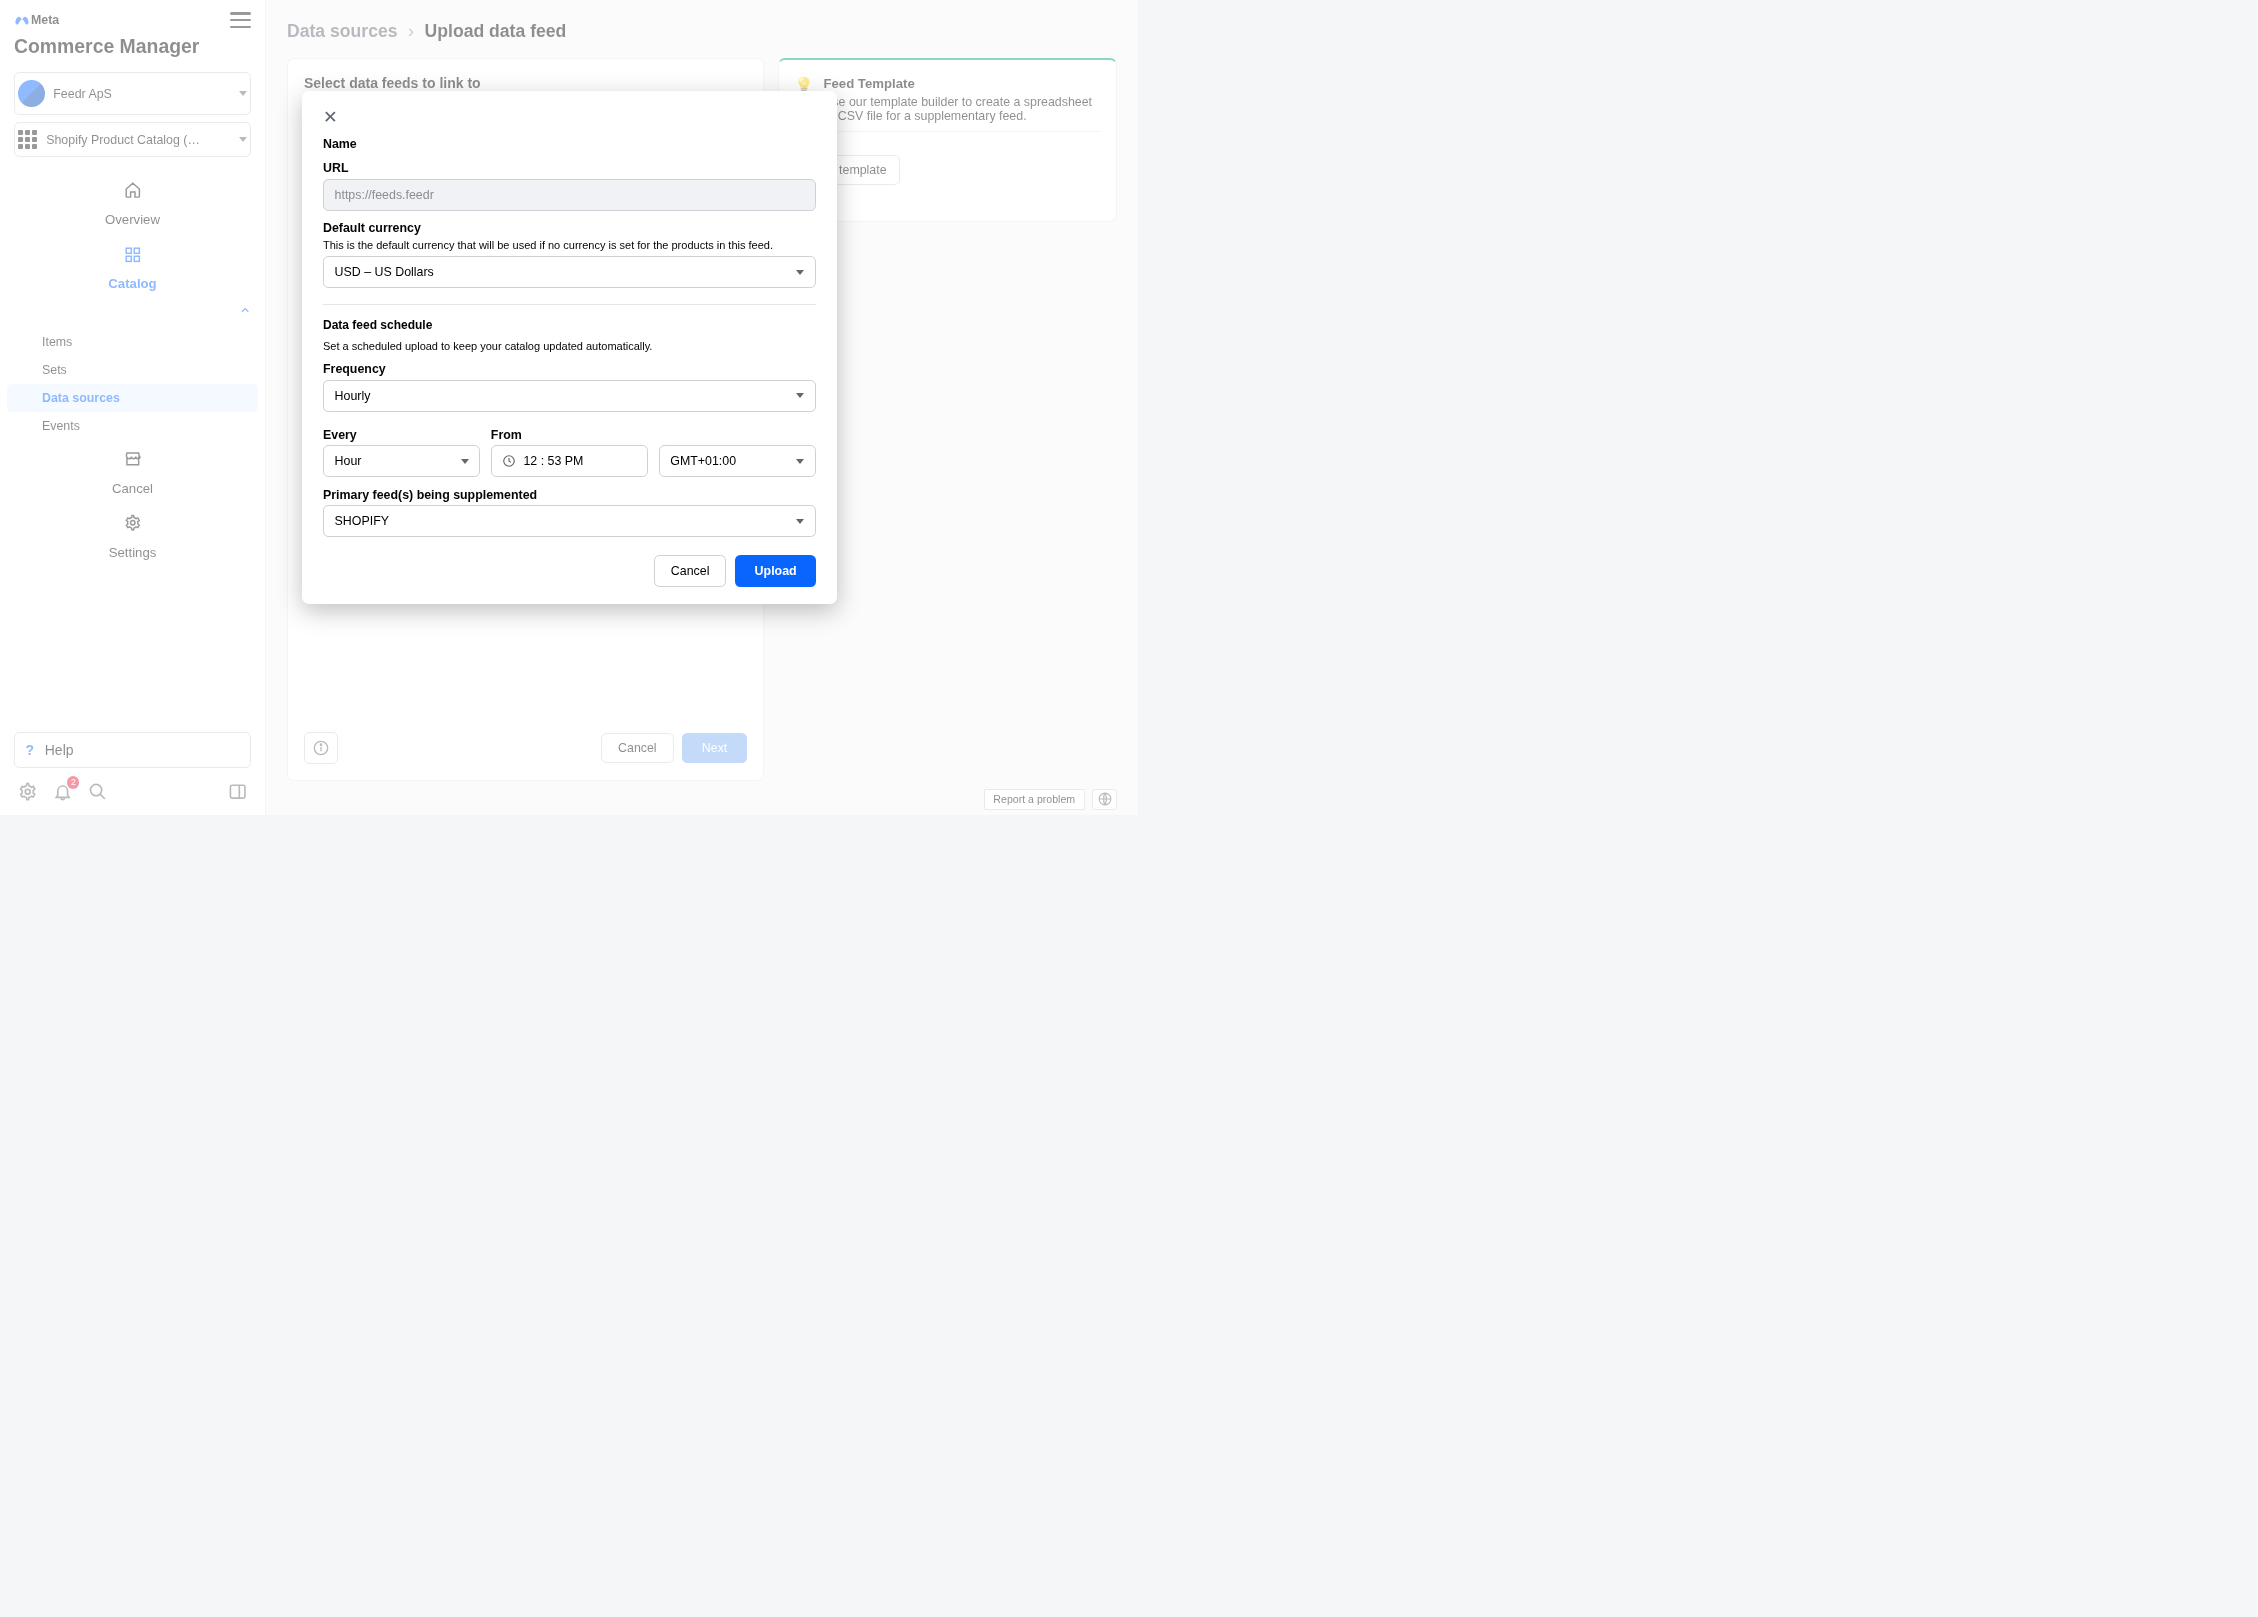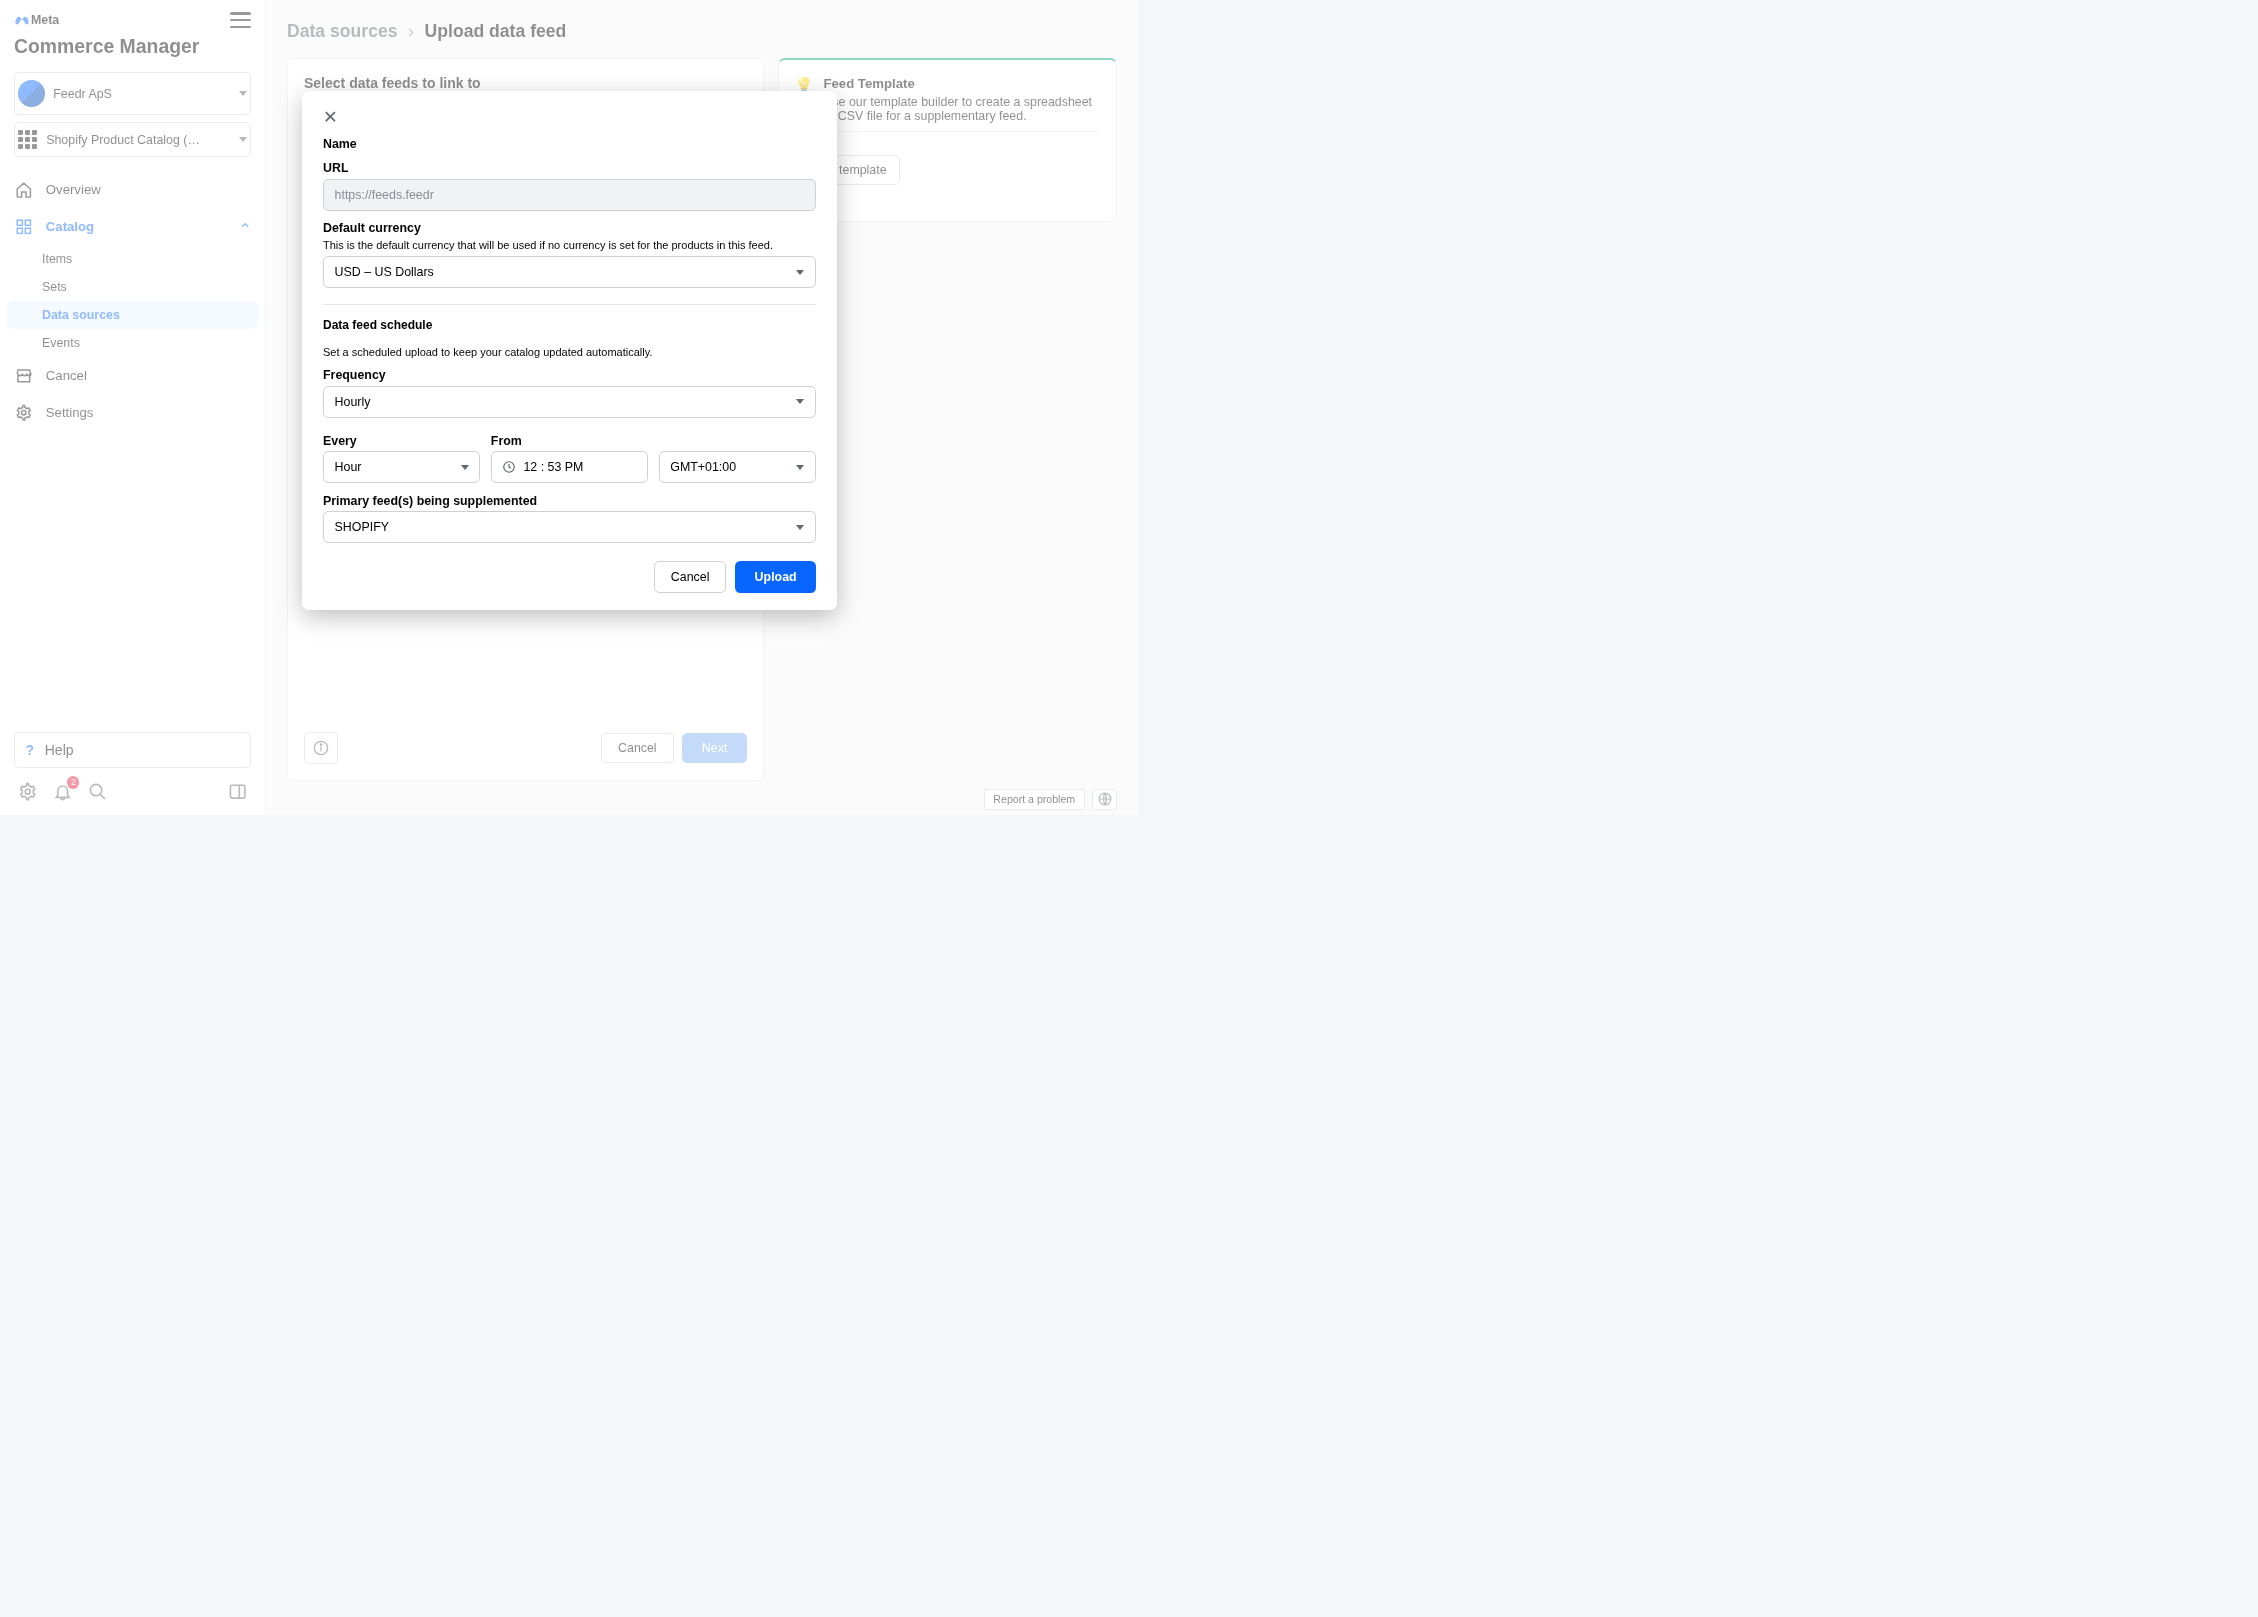--- a/index.html
+++ b/index.html
@@ -15,21 +15,21 @@
 .app-title { font-size: 19.4px; font-weight: 700; padding: 0 14px 10.6px; color: #050505; }
 .selector { margin: 3.5px 14px; border: 0.9px solid #ced0d4; border-radius: 5.3px; padding: 7px 3px; display: flex; align-items: center; justify-content: space-between; cursor: pointer; background: #fff; }
 .selector .left { display: flex; align-items: center; gap: 8.8px; }
 .avatar-circle { width: 26.5px; height: 26.5px; border-radius: 50%; background: linear-gradient(135deg, #0866ff 50%, #004cbd 50%); }
 .grid-icon { width: 19.4px; height: 19.4px; display: grid; grid-template-columns: 1fr 1fr 1fr; grid-template-rows: 1fr 1fr 1fr; gap: 1.8px; }
 .grid-icon div { background: #1c1e21; border-radius: 0.9px; }
 .selector-label { font-size: 12.4px; color: #050505; white-space: nowrap; overflow: hidden; text-overflow: ellipsis; max-width: 159px; }
 .caret-down { width: 0; height: 0; border-left: 4.4px solid transparent; border-right: 4.4px solid transparent; border-top: 5.3px solid #606770; }
 
 .nav { margin-top: 10.6px; flex: 1; }
-.nav-item { display: flex; align-items: center; gap: 12.4px; padding: 8.8px 14px; font-size: 13.2px; color: #050505; cursor: pointer; }
+.nav-item { display: flex; align-items: center; gap: 12.4px; padding: 8.8px 14px; font-size: 13.2px; color: #050505; cursor: pointer; flex-direction: column; }
 .nav-item.active { color: #0866ff; font-weight: 600; }
 .nav-item .icon { width: 19.4px; height: 19.4px; display: flex; align-items: center; justify-content: center; }
 .nav-chevron { margin-left: auto; }
 .nav-sub { padding-left: 42px; font-size: 12.4px; color: #050505; padding-top: 7px; padding-bottom: 7px; cursor: pointer; }
 .nav-sub.selected { background: #e7f3ff; color: #0866ff; font-weight: 600; border-radius: 5.3px; margin: 0 7px; padding-left: 35px; }
 
 .sidebar-footer { border-top: none; padding: 0 14px 7px; }
 .help-btn { display: flex; align-items: center; gap: 10.6px; padding: 8.8px 10.6px; border: 0.9px solid #ced0d4; border-radius: 5.3px; margin-bottom: 10.6px; cursor: pointer; background: #fff; }
 .footer-icons { display: flex; align-items: center; gap: 16px; padding: 3.5px 3.5px 7px; }
 .footer-icons .ficon { width: 19.4px; height: 19.4px; position: relative; cursor: pointer; color: #65676b; }
@@ -268,21 +268,21 @@
   <div class="field-label">Default currency</div>
   <div class="field-desc">This is the default currency that will be used if no currency is set for the products in this feed.</div>
   <div class="select-box">
     <span>USD – US Dollars</span>
     <div class="caret-down"></div>
   </div>
 
   <hr class="divider">
 
   <div class="section-title">Data feed schedule</div>
-  <div class="field-desc" style="margin-top:14px">Set a scheduled upload to keep your catalog updated automatically.</div>
+  <div class="field-desc" style="margin-top:8px">Set a scheduled upload to keep your catalog updated automatically.</div>
 
   <div class="field-label">Frequency</div>
   <div class="select-box">
     <span>Hourly</span>
     <div class="caret-down"></div>
   </div>
 
   <div class="row-3">
     <div>
       <div class="field-label">Every</div>

